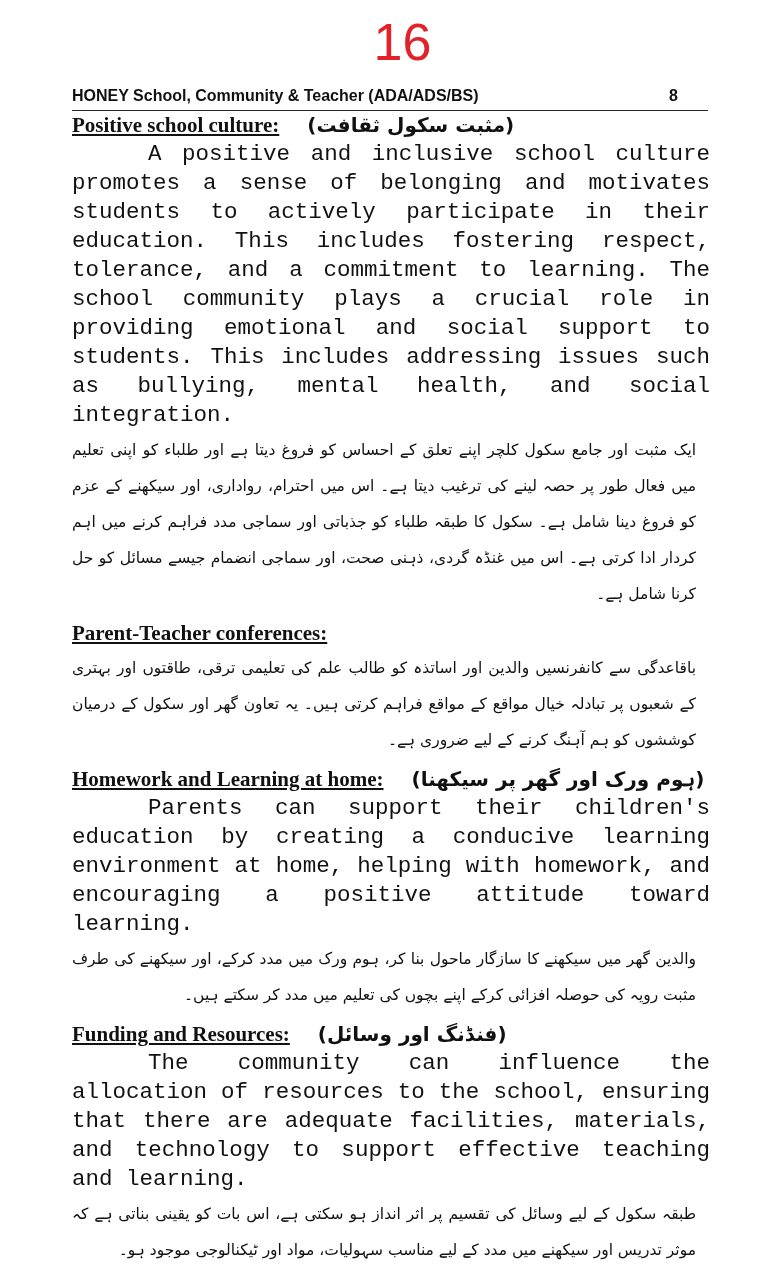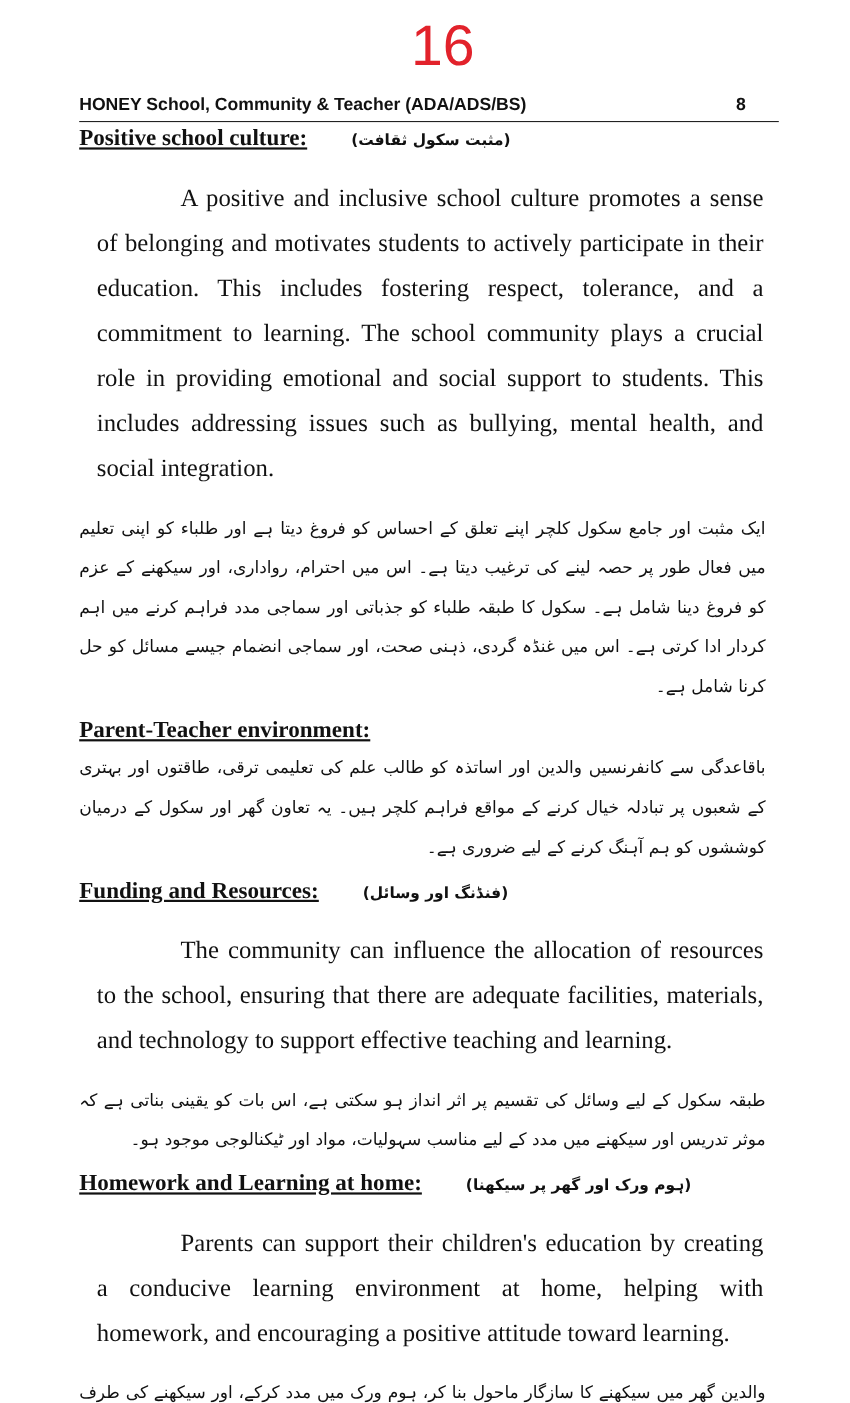--- a/index.html
+++ b/index.html
@@ -11,27 +11,27 @@
     .running-header {
       position: absolute; top: 84px; left: 72px; width: 636px; height: 26px;
       border-bottom: 1.5px solid #222;
       font-family: "Liberation Sans", sans-serif; font-weight: bold; font-size: 16px; line-height: 24px;
       display: flex; justify-content: space-between;
     }
     .running-header .hnum { padding-right: 30px; }
     .content { position: absolute; left: 72px; top: 104px; width: 638px; }
     .section-head {
       font-family: "Liberation Serif", serif; font-weight: bold; font-size: 21px; line-height: 30px;
-      display: flex; align-items: baseline; gap: 12px; margin-top: 6px;
+      display: flex; align-items: baseline; gap: 28px; margin-top: 6px;
     }
     .section-head .en { text-decoration: underline; }
-    .section-head .ur { font-size: 14px; font-weight: bold; direction: rtl; font-family: "DejaVu Sans", sans-serif; margin-left: 28px; }
+    .section-head .ur { font-size: 20px; font-weight: bold; direction: rtl; font-family: "DejaVu Sans", sans-serif; }
     .para-en {
-      font-family: Liberation Serif, serif; font-size: 22.5px; line-height: 41px;
-      text-align: justify; text-indent: 76px; margin: 16px;
+      font-family: Liberation Mono, monospace; font-size: 22.5px; line-height: 29px;
+      text-align: justify; text-indent: 76px; margin: 0;
     }
     .para-ur {
       font-family: "DejaVu Sans", sans-serif; font-size: 15.5px; line-height: 36px;
       direction: rtl; text-align: justify; margin: 2px 14px 4px 0;
     }
   </style>
 </head>
 <body>
 
 <div class="page-num">16</div>
@@ -47,35 +47,35 @@
     <div class="section-head">
       <span class="en">Positive school culture:</span>
       <span class="ur">(مثبت سکول ثقافت)</span>
     </div>
     <p class="para-en">A positive and inclusive school culture promotes a sense of belonging and motivates students to actively participate in their education. This includes fostering respect, tolerance, and a commitment to learning. The school community plays a crucial role in providing emotional and social support to students. This includes addressing issues such as bullying, mental health, and social integration.</p>
     <p class="para-ur">ایک مثبت اور جامع سکول کلچر اپنے تعلق کے احساس کو فروغ دیتا ہے اور طلباء کو اپنی تعلیم میں فعال طور پر حصہ لینے کی ترغیب دیتا ہے۔ اس میں احترام، رواداری، اور سیکھنے کے عزم کو فروغ دینا شامل ہے۔ سکول کا طبقہ طلباء کو جذباتی اور سماجی مدد فراہم کرنے میں اہم کردار ادا کرتی ہے۔ اس میں غنڈہ گردی، ذہنی صحت، اور سماجی انضمام جیسے مسائل کو حل کرنا شامل ہے۔</p>
   </div>
 
   <div>
     <div class="section-head">
-      <span class="en">Parent-Teacher environment:</span>
+      <span class="en">Parent-Teacher conferences:</span>
     </div>
-    <p class="para-ur">باقاعدگی سے کانفرنسیں والدین اور اساتذہ کو طالب علم کی تعلیمی ترقی، طاقتوں اور بہتری کے شعبوں پر تبادلہ خیال کرنے کے مواقع فراہم کلچر ہیں۔ یہ تعاون گھر اور سکول کے درمیان کوششوں کو ہم آہنگ کرنے کے لیے ضروری ہے۔</p>
+    <p class="para-ur">باقاعدگی سے کانفرنسیں والدین اور اساتذہ کو طالب علم کی تعلیمی ترقی، طاقتوں اور بہتری کے شعبوں پر تبادلہ خیال مواقع کے مواقع فراہم کرتی ہیں۔ یہ تعاون گھر اور سکول کے درمیان کوششوں کو ہم آہنگ کرنے کے لیے ضروری ہے۔</p>
+  </div>
+
+  <div>
+    <div class="section-head">
+      <span class="en">Homework and Learning at home:</span>
+      <span class="ur">(ہوم ورک اور گھر پر سیکھنا)</span>
+    </div>
+    <p class="para-en">Parents can support their children's education by creating a conducive learning environment at home, helping with homework, and encouraging a positive attitude toward learning.</p>
+    <p class="para-ur">والدین گھر میں سیکھنے کا سازگار ماحول بنا کر، ہوم ورک میں مدد کرکے، اور سیکھنے کی طرف مثبت رویہ کی حوصلہ افزائی کرکے اپنے بچوں کی تعلیم میں مدد کر سکتے ہیں۔</p>
   </div>
 
   <div>
     <div class="section-head">
       <span class="en">Funding and Resources:</span>
       <span class="ur">(فنڈنگ اور وسائل)</span>
     </div>
     <p class="para-en">The community can influence the allocation of resources to the school, ensuring that there are adequate facilities, materials, and technology to support effective teaching and learning.</p>
     <p class="para-ur">طبقہ سکول کے لیے وسائل کی تقسیم پر اثر انداز ہو سکتی ہے، اس بات کو یقینی بناتی ہے کہ موثر تدریس اور سیکھنے میں مدد کے لیے مناسب سہولیات، مواد اور ٹیکنالوجی موجود ہو۔</p>
   </div>
-
-  <div>
-    <div class="section-head">
-      <span class="en">Homework and Learning at home:</span>
-      <span class="ur">(ہوم ورک اور گھر پر سیکھنا)</span>
-    </div>
-    <p class="para-en">Parents can support their children's education by creating a conducive learning environment at home, helping with homework, and encouraging a positive attitude toward learning.</p>
-    <p class="para-ur">والدین گھر میں سیکھنے کا سازگار ماحول بنا کر، ہوم ورک میں مدد کرکے، اور سیکھنے کی طرف مثبت رویہ کی حوصلہ افزائی کرکے اپنے بچوں کی تعلیم میں مدد کر سکتے ہیں۔</p>
-  </div>
 </div>
 
 </body></html>

